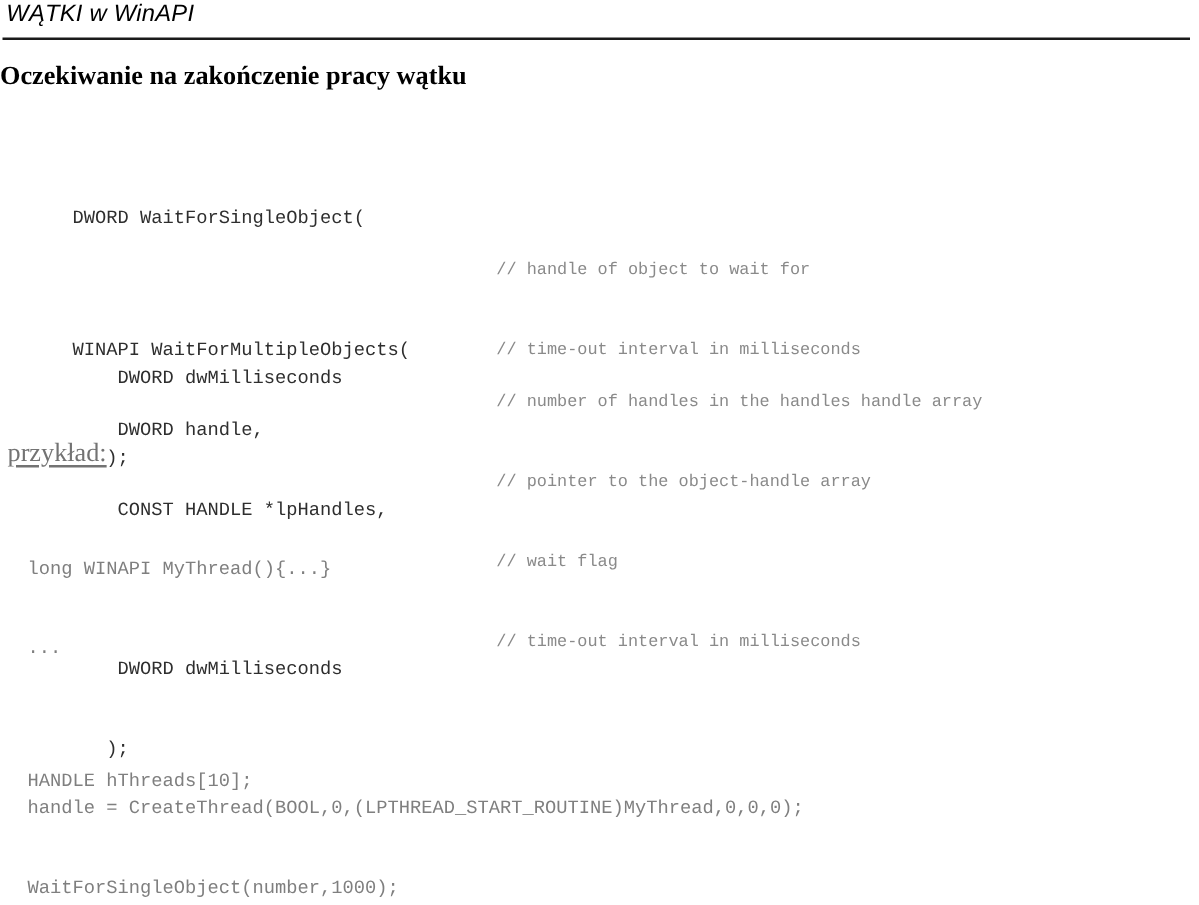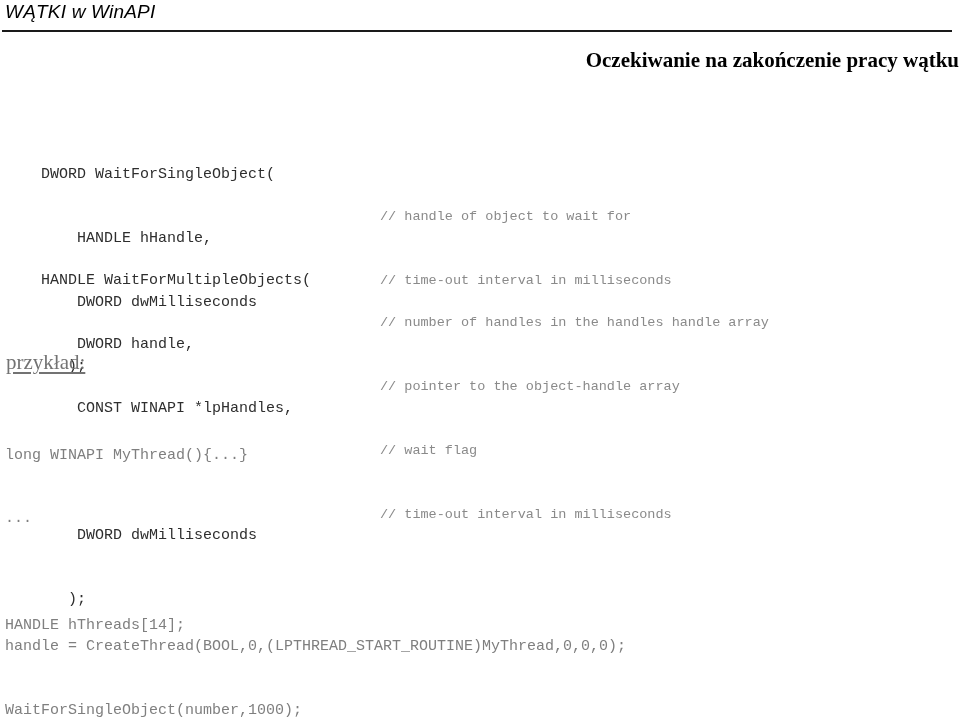--- a/index.html
+++ b/index.html
@@ -54,32 +54,32 @@
     height: 0;
     border-top: 2px solid #1a1a1a;
   }
 
   
   #slide-title {
     position: absolute;
     left: 0;
     top: 48px;
     width: 959px;
-    text-align: right;
+    text-align: left;
     font-family: "Liberation Serif", serif;
     font-weight: bold;
     font-size: 21px;
     color: #000000;
     white-space: pre;
   }
 
   
   .code-block {
     position: absolute;
-    left: 5px;
+    left: 22px;
     font-family: "Liberation Mono", "DejaVu Sans Mono", monospace;
     font-size: 15px;
     line-height: 21.3px;
     white-space: pre;
   }
   .code-block.dark   { color: #2e2e2e; }
   .code-block.gray   { color: #7f7f7f; }
 
   .code-line {
     position: relative;
@@ -130,44 +130,43 @@
 </div>
 
 <div id="slide-title">Oczekiwanie na zakończenie pracy wątku</div>
 
 <div id="proto-block-1" class="code-block dark">
   <div class="code-line">
     <span class="sig">DWORD WaitForSingleObject(</span>
     <span class="cmt"></span>
   </div>
   <div class="code-line">
-    <span class="sig">    HANDLE hHandle,</span>
     <span class="cmt">// handle of object to wait for</span>
   </div>
   <div class="code-line">
     <span class="sig">    DWORD dwMilliseconds</span>
     <span class="cmt">// time-out interval in milliseconds</span>
   </div>
   <div class="code-line">
     <span class="sig">   );</span>
     <span class="cmt"></span>
   </div>
 </div>
 
 <div id="proto-block-2" class="code-block dark">
   <div class="code-line">
-    <span class="sig">HANDLE WaitForMultipleObjects(</span>
+    <span class="sig">WINAPI WaitForMultipleObjects(</span>
     <span class="cmt"></span>
   </div>
   <div class="code-line">
     <span class="sig">    DWORD handle,</span>
     <span class="cmt">// number of handles in the handles handle array</span>
   </div>
   <div class="code-line">
-    <span class="sig">    CONST WINAPI *lpHandles,</span>
+    <span class="sig">    CONST HANDLE *lpHandles,</span>
     <span class="cmt">// pointer to the object-handle array</span>
   </div>
   <div class="code-line">
     <span class="cmt">// wait flag</span>
   </div>
   <div class="code-line">
     <span class="sig">    DWORD dwMilliseconds</span>
     <span class="cmt">// time-out interval in milliseconds</span>
   </div>
   <div class="code-line">
@@ -182,21 +181,21 @@
   <div class="code-line">long WINAPI MyThread(){...}</div>
   <div class="code-line">...</div>
   <div class="code-line"></div>
   <div class="code-line">handle = CreateThread(BOOL,0,(LPTHREAD_START_ROUTINE)MyThread,0,0,0);</div>
   <div class="code-line">WaitForSingleObject(number,1000);</div>
   
   
 </div>
 
 <div id="example-block-2" class="code-block gray">
-  <div class="code-line">HANDLE hThreads[14];</div>
+  <div class="code-line">HANDLE hThreads[10];</div>
   <div class="code-line"></div>
   
   
   
   
   
   
 </div>
 
 </body></html>

